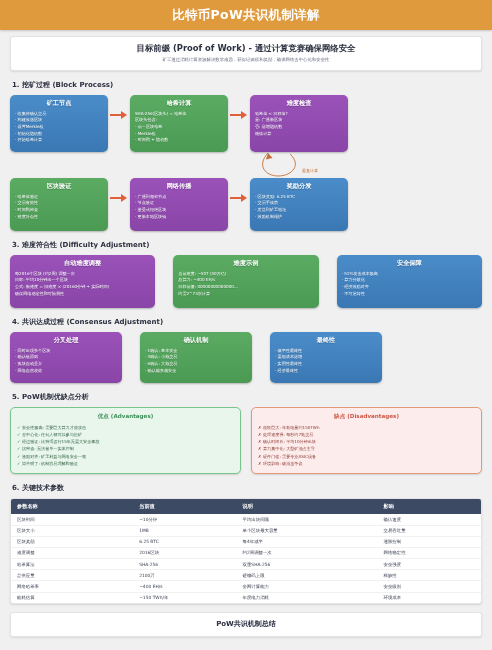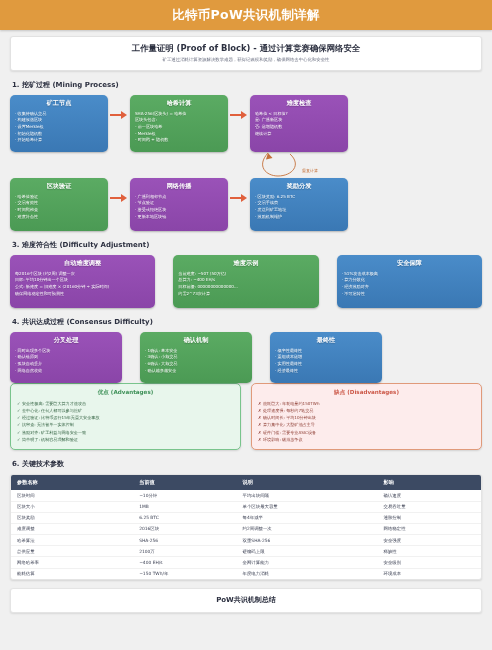--- a/index.html
+++ b/index.html
@@ -123,25 +123,25 @@
 
 <div class="page">
 
   <div class="header">
     <h1>比特币PoW共识机制详解</h1>
   </div>
 
   <div class="body-wrap">
 
     <div class="intro">
-      <div class="t">工作量证明 (Proof of Block) - 通过计算竞赛确保网络安全</div>
+      <div class="t">目标前缀 (Proof of Work) - 通过计算竞赛确保网络安全</div>
       <div class="s">矿工通过消耗计算资源解决数学难题，获得记账权和奖励，确保网络去中心化和安全性</div>
     </div>
 
-    <div class="sect-title"><span>1.</span> <span>挖矿过程 (Mining Process)</span></div>
+    <div class="sect-title"><span>1.</span> <span>挖矿过程 (Block Process)</span></div>
     <div class="flow row1">
       <div class="card c-blue">
         <div class="ct">矿工节点</div>
         <ul class="cl">
           <li>· 收集待确认交易</li>
           <li>· 构建候选区块</li>
           <li>· 设置Merkle根</li>
           <li>· 初始化随机数</li>
           <li>· 开始哈希计算</li>
         </ul>
@@ -249,21 +249,21 @@
         <div class="ct">安全保障</div>
         <ul class="cl">
           <li>· 51%攻击成本极高</li>
           <li>· 算力分散化</li>
           <li>· 经济激励对齐</li>
           <li>· 不可逆转性</li>
         </ul>
       </div>
     </div>
 
-    <div class="sect-title"><span>4.</span> <span>共识达成过程 (Consensus Difficulty)</span></div>
+    <div class="sect-title"><span>4.</span> <span>共识达成过程 (Consensus Adjustment)</span></div>
     <div class="row4">
       <div class="card c-purple">
         <div class="ct">分叉处理</div>
         <ul class="cl">
           <li>· 同时出现多个区块</li>
           <li>· 确认链原则</li>
           <li>· 孤块自动丢弃</li>
           <li>· 网络自然收敛</li>
         </ul>
       </div>
@@ -280,20 +280,21 @@
         <div class="ct">最终性</div>
         <ul class="cl">
           <li>· 概率性最终性</li>
           <li>· 重组成本递增</li>
           <li>· 实用性最终性</li>
           <li>· 经济最终性</li>
         </ul>
       </div>
     </div>
 
+    <div class="sect-title"><span>5.</span> <span>PoW机制优缺点分析</span></div>
     <div class="pc">
       <div class="pcbox pros">
         <div class="pt">优点 (Advantages)</div>
         <ul>
           <li><span class="mk">✓</span><span>安全性极高: 需要巨大算力才能攻击</span></li>
           <li><span class="mk">✓</span><span>去中心化: 任何人都可以参与挖矿</span></li>
           <li><span class="mk">✓</span><span>经过验证: 比特币运行15年无重大安全事故</span></li>
           <li><span class="mk">✓</span><span>抗审查: 无法被单一实体控制</span></li>
           <li><span class="mk">✓</span><span>激励对齐: 矿工利益与网络安全一致</span></li>
           <li><span class="mk">✓</span><span>简单明了: 机制容易理解和验证</span></li>

